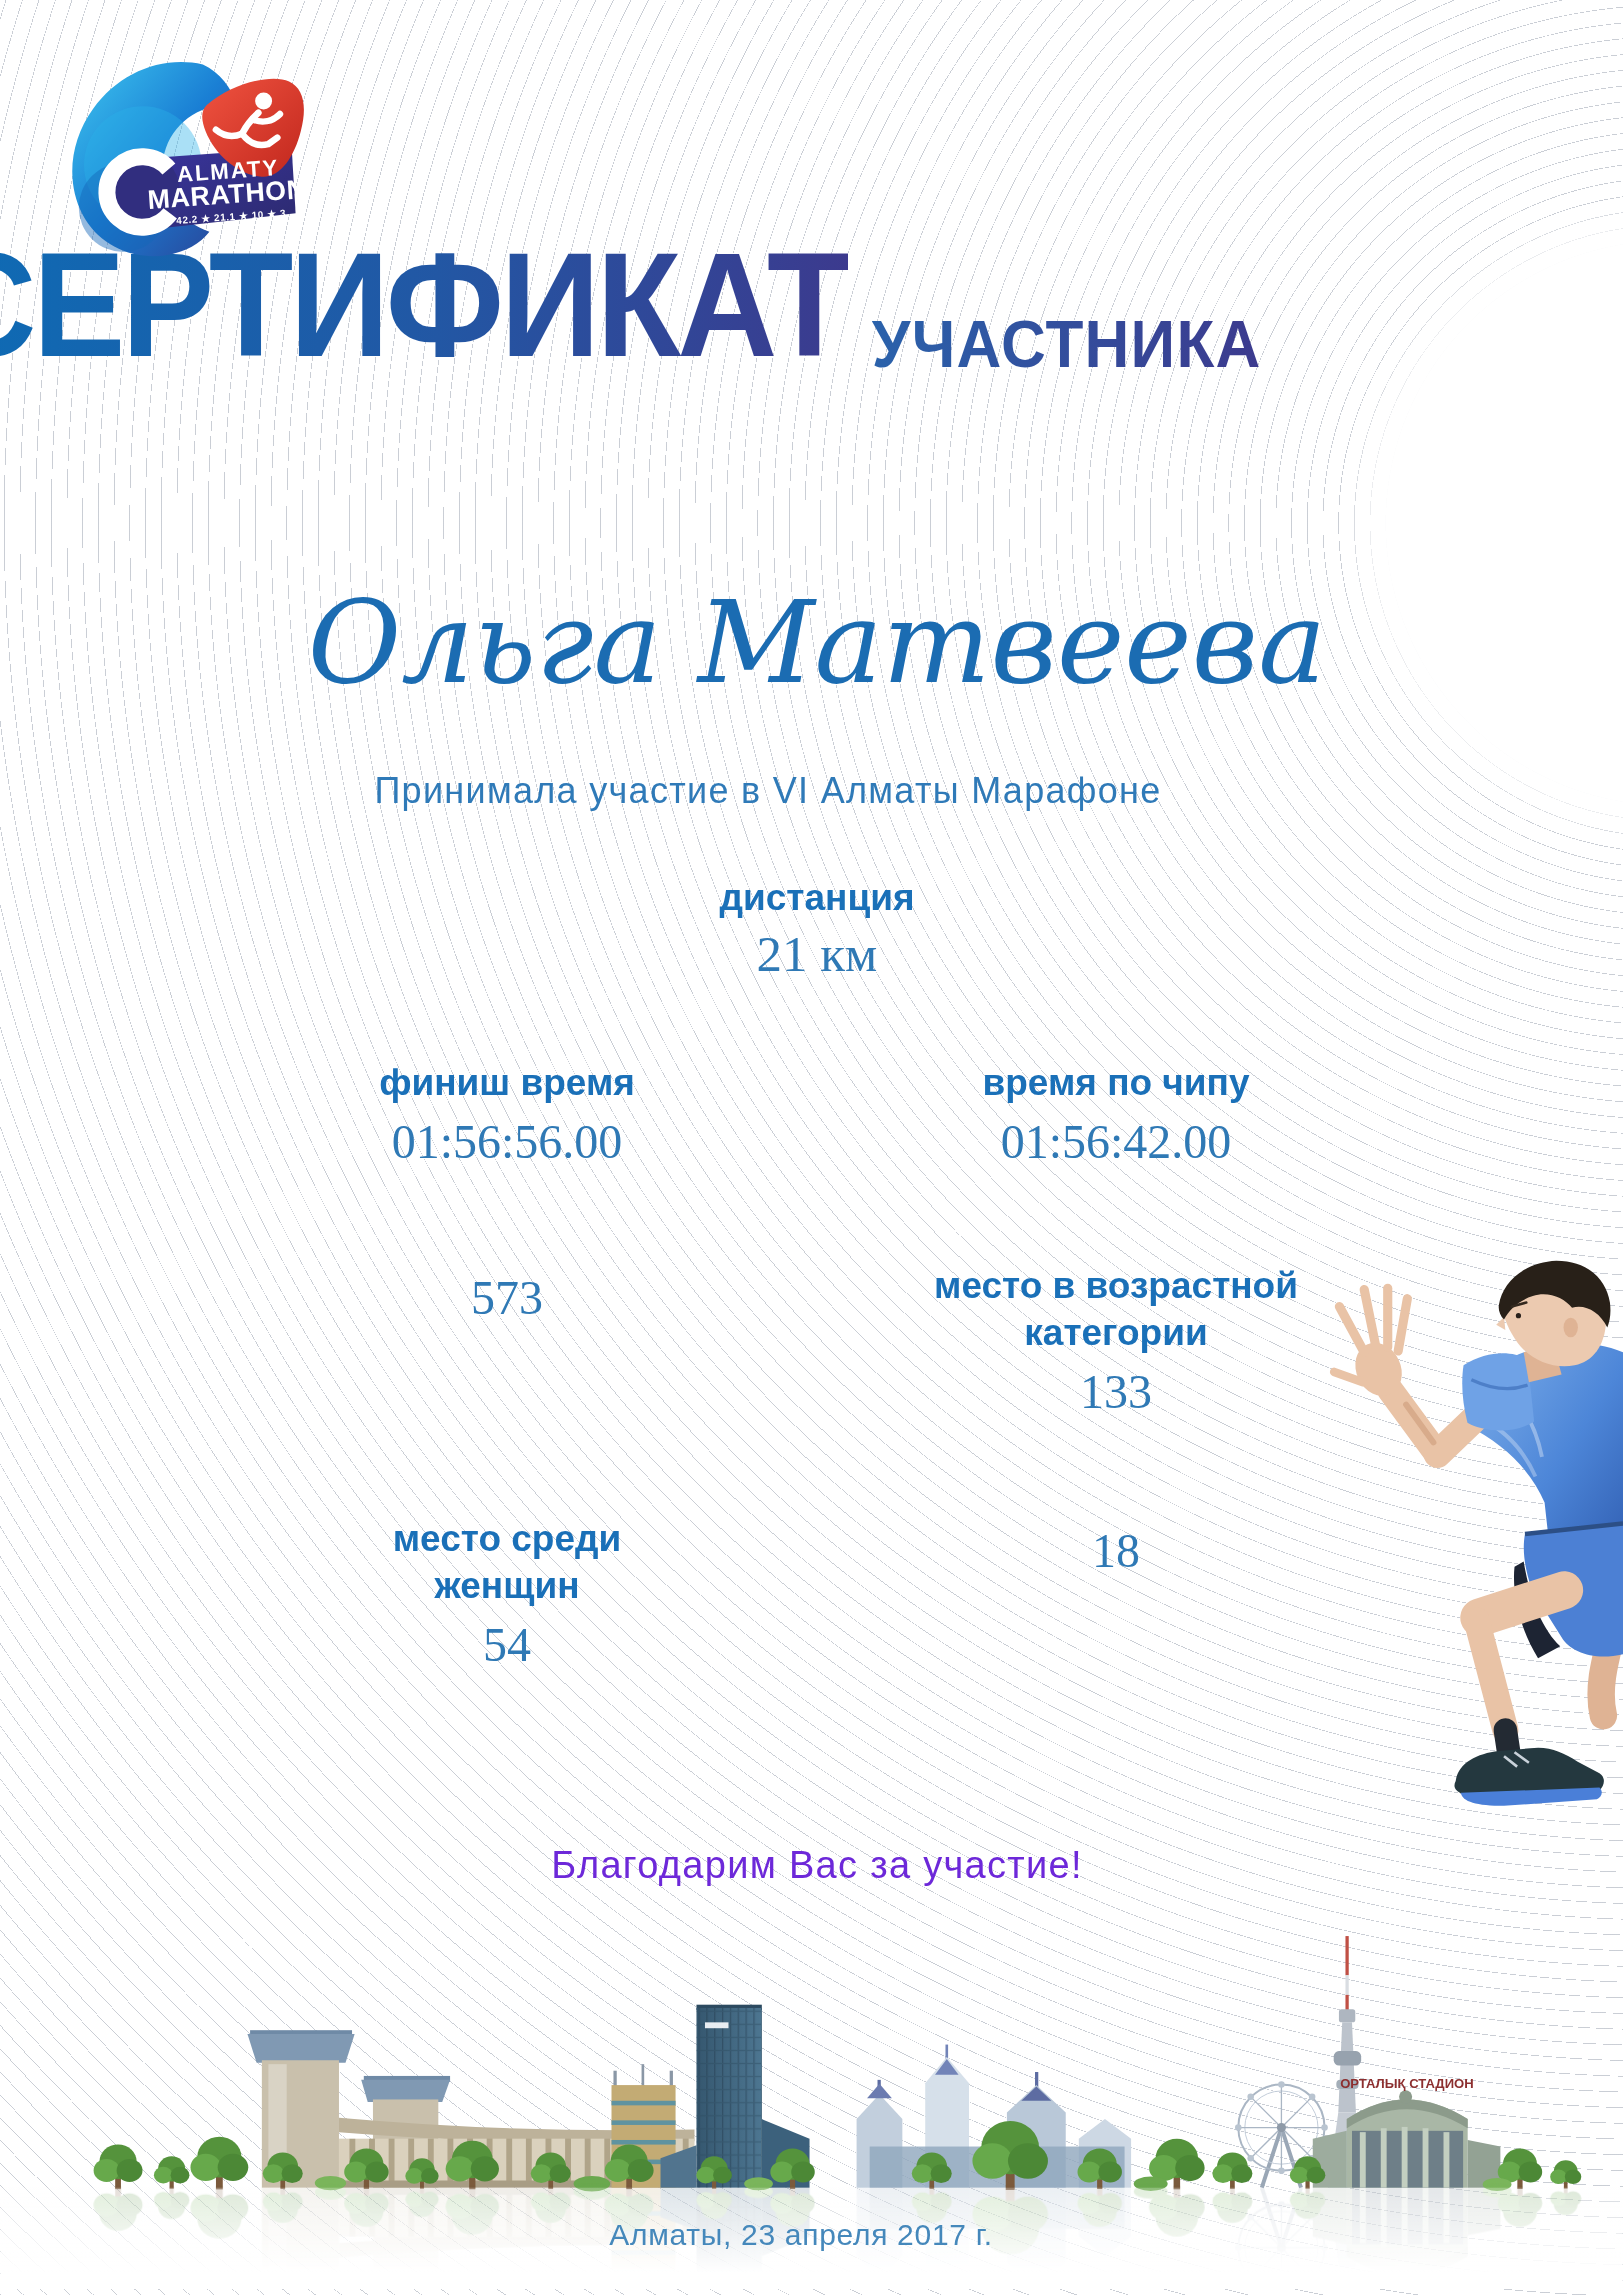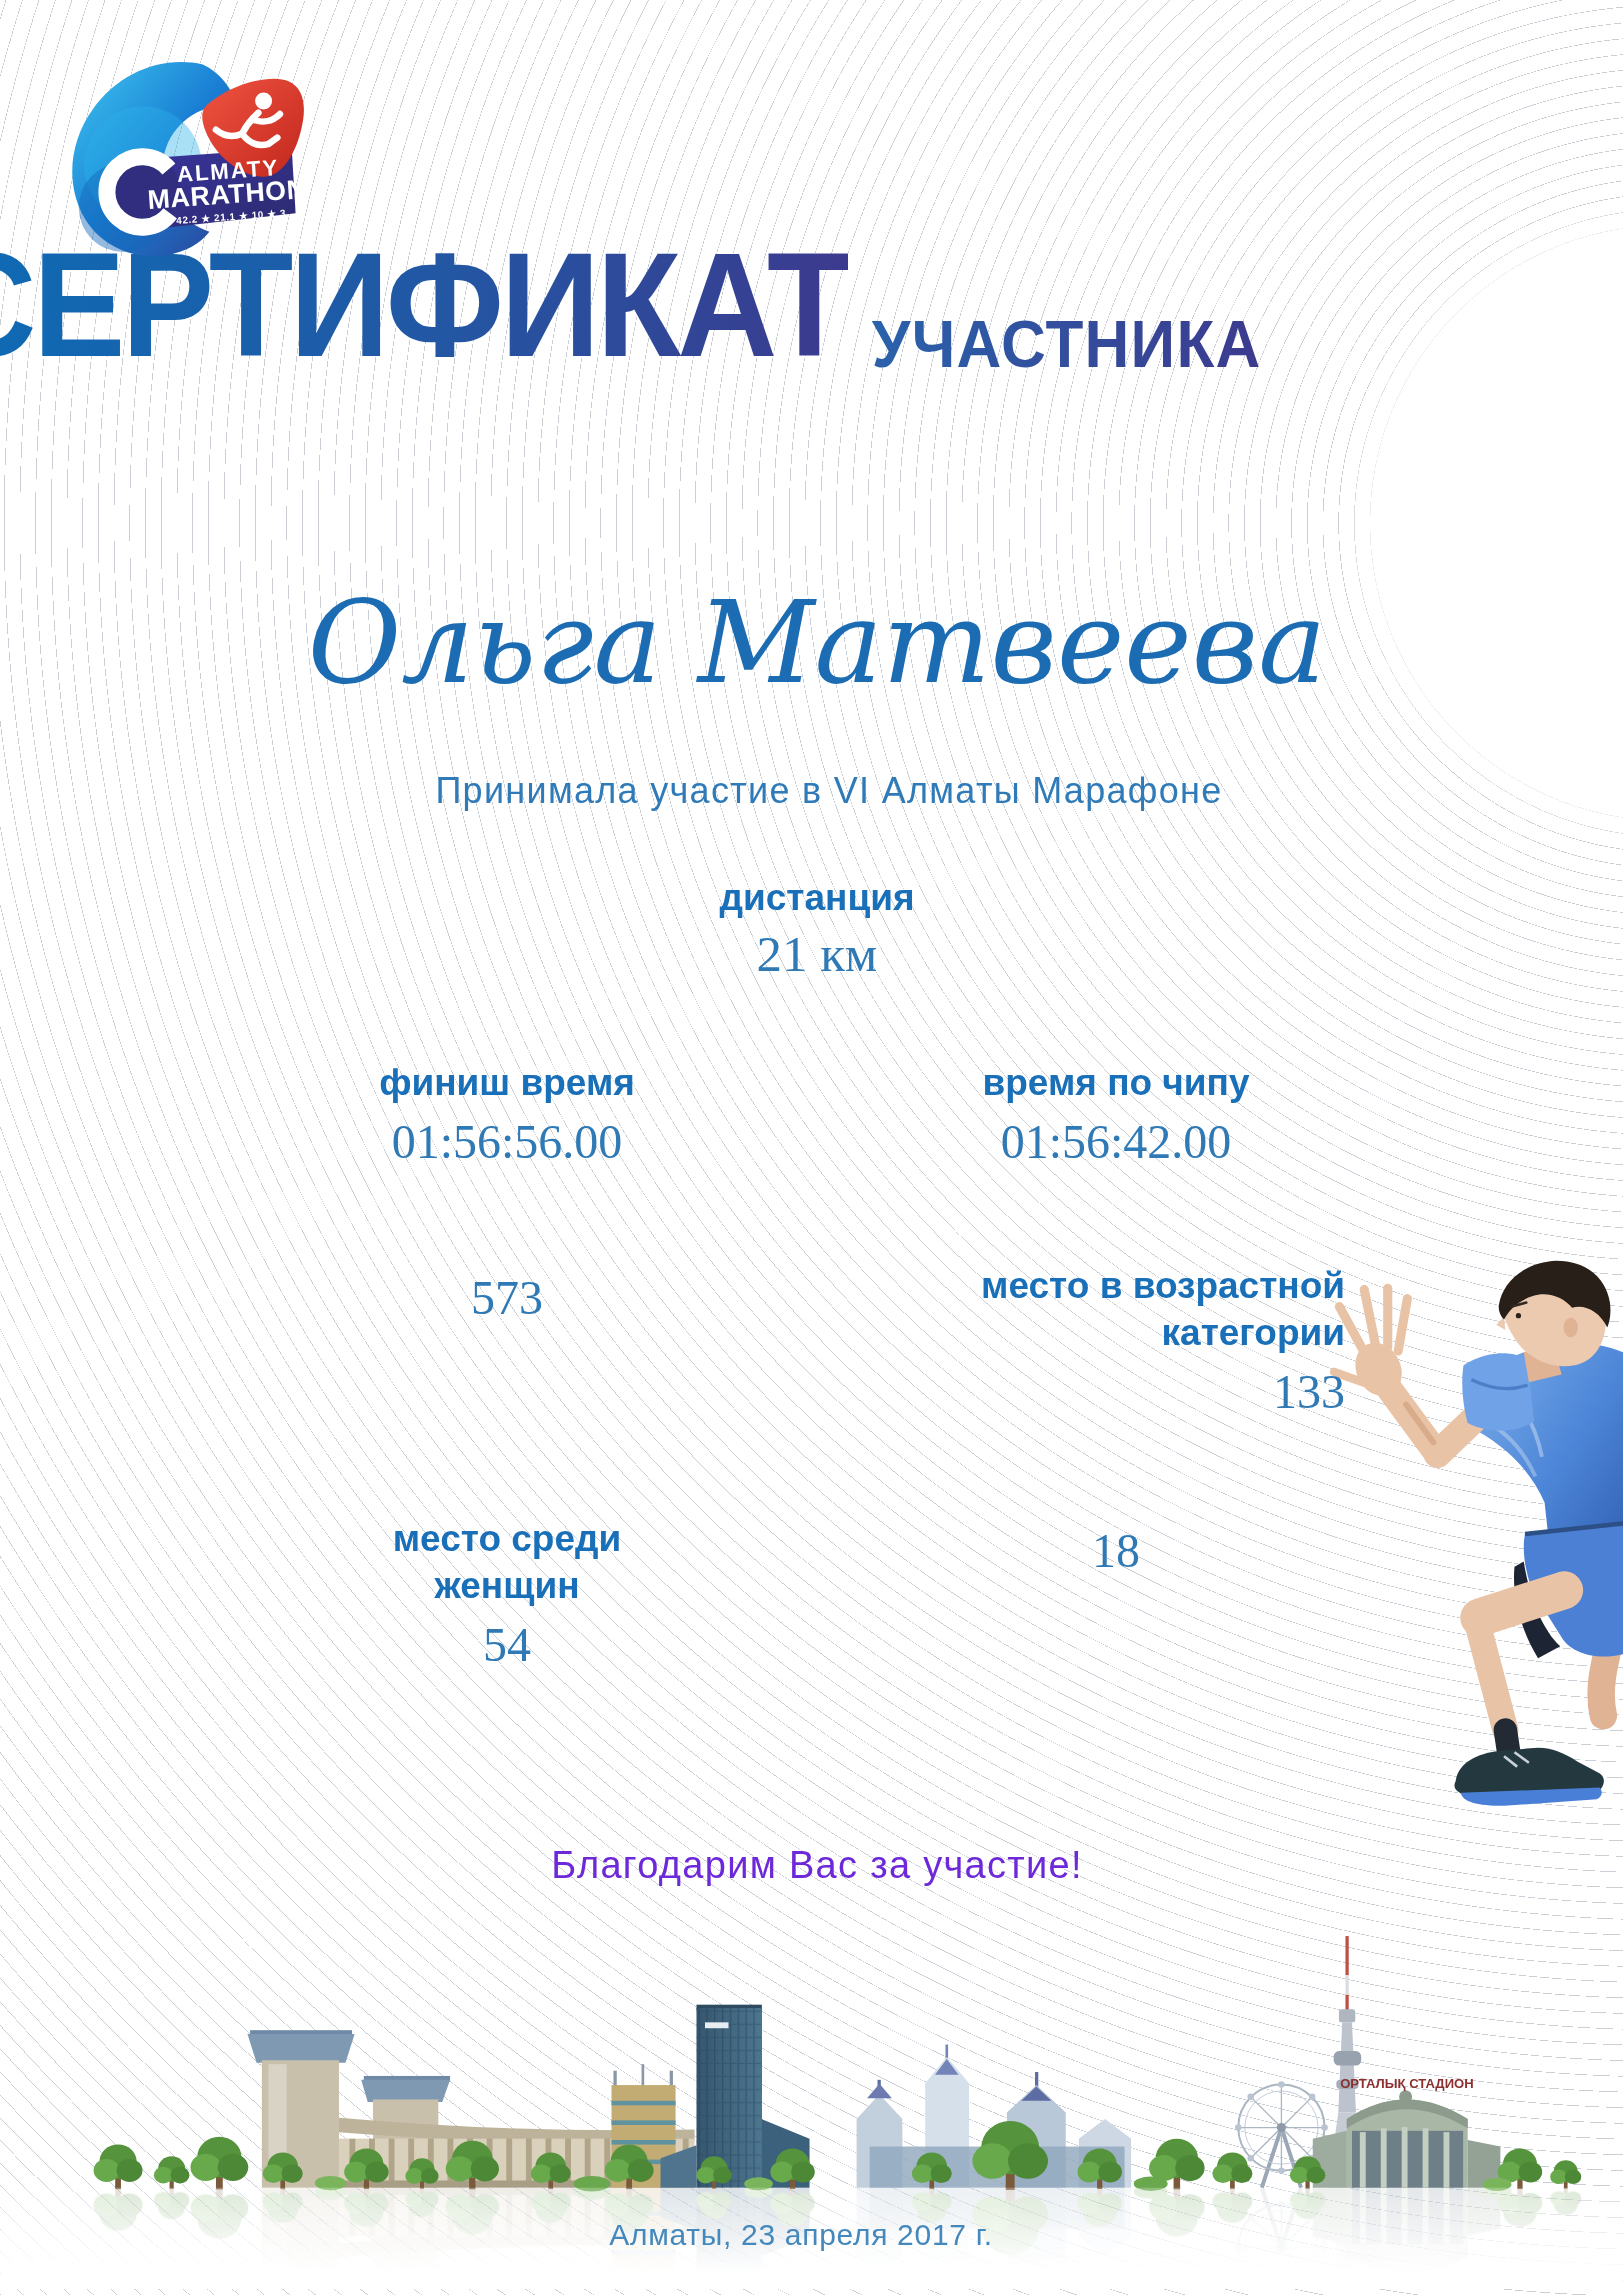--- a/index.html
+++ b/index.html
@@ -19,31 +19,31 @@
   .title-main{font-size:149px;line-height:150px;font-weight:bold;letter-spacing:-3.9px;white-space:nowrap;
     transform:scaleX(.93);transform-origin:right center;
     background:linear-gradient(90deg,#0d6cb5 0%,#2257a4 55%,#3c3a8e 100%);
     -webkit-background-clip:text;background-clip:text;color:transparent;}
   .title-sub{font-size:66px;line-height:72px;font-weight:bold;letter-spacing:1.3px;margin-top:9.2px;white-space:nowrap;
     transform:scaleX(.94);transform-origin:right center;
     background:linear-gradient(90deg,#2a62ab 0%,#3c3a8e 100%);
     -webkit-background-clip:text;background-clip:text;color:transparent;}
   .name{left:817px;top:568px;font-family:"DejaVu Serif",serif;font-style:italic;
     font-size:114px;line-height:150px;color:#1b6cb2;white-space:nowrap;z-index:2;}
-  .desc{left:829px;top:769px;font-size:36px;line-height:44px;letter-spacing:1.3px;
+  .desc{left:768px;top:769px;font-size:36px;line-height:44px;letter-spacing:1.3px;
     color:#2f7ab8;white-space:nowrap;z-index:2;}
   .dist{left:817px;top:874px;width:458px;text-align:center;z-index:2;}
   .lbl{font-size:37px;line-height:47px;font-weight:bold;color:#1a70b8;}
   .val{font-family:Liberation Serif, serif;font-size:48px;line-height:58px;color:#2f79b5;margin-top:6.5px;}
   .dist .val{font-size:51px;line-height:60px;margin-top:2.6px;}
   .stat{text-align:center;z-index:2;}
   .stat.w-l{width:314px;}
   .stat.w-r{width:458px;}
   .s0{left:507px;top:1059px;} .s1{left:1116px;top:1059px;}
-  .s2{left:507px;top:1262px;} .s3{left:1116px;top:1262px;text-align:right;}
+  .s2{left:507px;top:1262px;} .s3{left:1116px;top:1262px;}
   .s4{left:507px;top:1515px;} .s5{left:1116px;top:1515px;}
   .thanks{left:817px;top:1842px;font-size:38px;line-height:47px;letter-spacing:1.3px;
     color:#6d28d9;white-space:nowrap;z-index:2;}
   #runner{left:1308px;top:1254px;width:315px;height:556px;z-index:1;}
   #skyline{left:0;top:1923px;width:1623px;height:366px;z-index:1;}
   .date{left:801px;top:2216px;font-size:30px;line-height:37px;letter-spacing:0.7px;
     color:#4588bb;white-space:nowrap;z-index:2;}
 </style>
 </head>
 <body>

